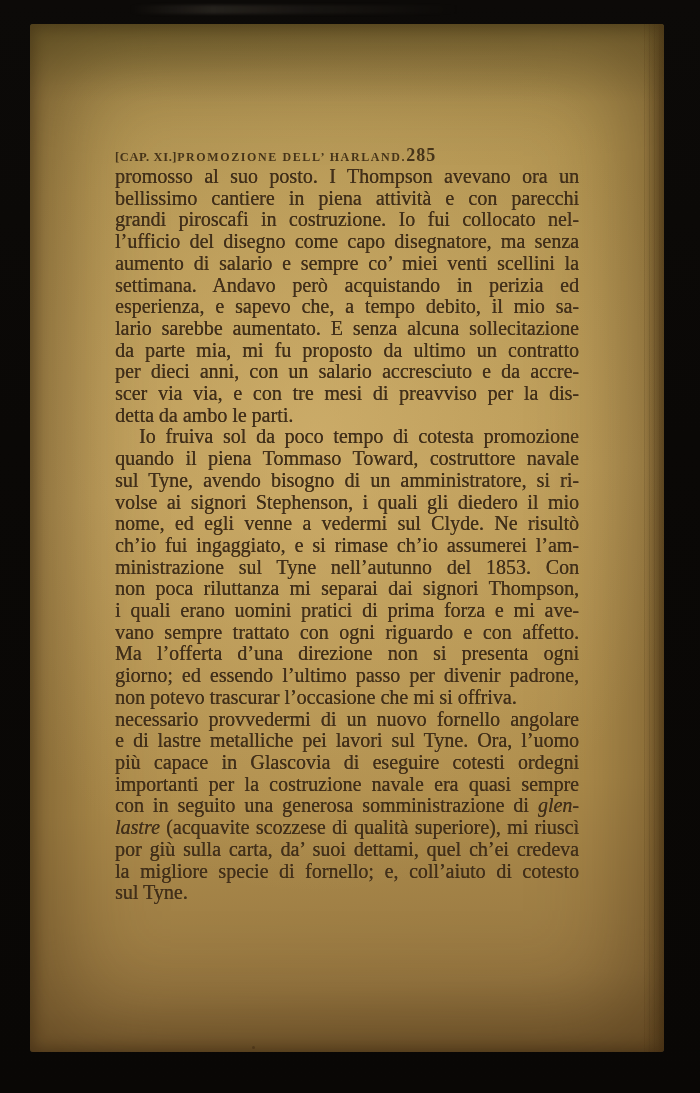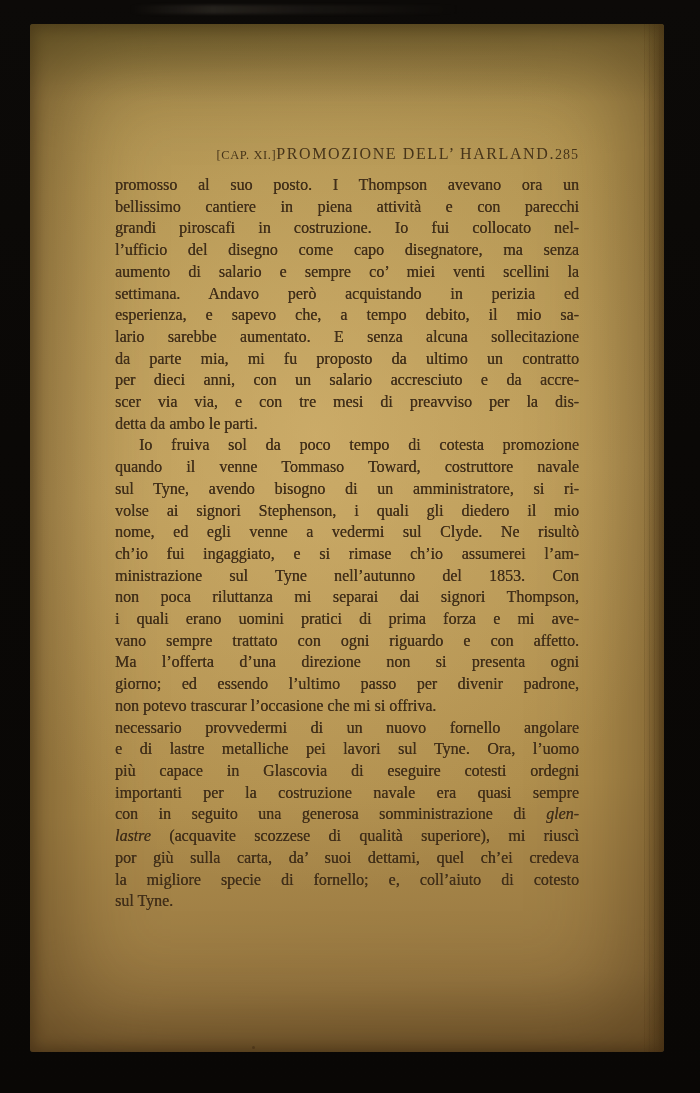--- a/index.html
+++ b/index.html
@@ -32,29 +32,29 @@
     content:""; position:absolute; right:0; top:0; bottom:0; width:20px; border-radius:0 3px 3px 0;
     background:
       repeating-linear-gradient(90deg, rgba(70,48,18,0.16) 0 1px, rgba(0,0,0,0) 1px 5px),
       linear-gradient(90deg, rgba(0,0,0,0), rgba(62,42,15,0.38));
   }
   .content {
     position:absolute; left:85px; top:121px; width:464px;
     color:#42301b;
   }
   .pheader {
-    display:flex; justify-content:flex-end; align-items:baseline;
+    display:flex; justify-content:flex-start; align-items:baseline;
     color:#463419;
+    font-weight:bold;
   }
   .pheader .chapter { font-size:12.5px; letter-spacing:0.6px; }
-  .pheader .title   { font-size:16px;   letter-spacing:1.6px; }
-  .pheader .pagenum { font-size:14px;   letter-spacing:1px; }
+  .pheader .title   { font-size:12px;   letter-spacing:1.6px; }
+  .pheader .pagenum { font-size:18px;   letter-spacing:1px; }
   .textblock {
-    margin-top:11px;
-    font-size:16px; line-height:21.7px;
+    font-size:20px; line-height:21.7px;
     text-align:justify;
     color:#412f1a;
     text-shadow:0.2px 0.2px 0.3px rgba(52,34,14,0.85);
   }
   .line { text-align:justify; }
   .line.just { text-align-last:justify; }
   .line.indent { text-indent:24px; }
   .line i { font-style:italic; }
   .stray-dot {
     position:absolute; left:252px; top:1046px; width:3px; height:3px;
@@ -83,21 +83,21 @@
           <div class="line just"><span>l’ufficio del disegno come capo disegnatore, ma senza</span></div>
           <div class="line just"><span>aumento di salario e sempre co’ miei venti scellini la</span></div>
           <div class="line just"><span>settimana. Andavo però acquistando in perizia ed</span></div>
           <div class="line just"><span>esperienza, e sapevo che, a tempo debito, il mio sa-</span></div>
           <div class="line just"><span>lario sarebbe aumentato. E senza alcuna sollecitazione</span></div>
           <div class="line just"><span>da parte mia, mi fu proposto da ultimo un contratto</span></div>
           <div class="line just"><span>per dieci anni, con un salario accresciuto e da accre-</span></div>
           <div class="line just"><span>scer via via, e con tre mesi di preavviso per la dis-</span></div>
           <div class="line"><span>detta da ambo le parti.</span></div>
           <div class="line just indent"><span>Io fruiva sol da poco tempo di cotesta promozione</span></div>
-          <div class="line just"><span>quando il venne Tommaso Toward, costruttore navale</span></div>
+          <div class="line just"><span>quando il piena Tommaso Toward, costruttore navale</span></div>
           <div class="line just"><span>sul Tyne, avendo bisogno di un amministratore, si ri-</span></div>
           <div class="line just"><span>volse ai signori Stephenson, i quali gli diedero il mio</span></div>
           <div class="line just"><span>nome, ed egli venne a vedermi sul Clyde. Ne risultò</span></div>
           <div class="line just"><span>ch’io fui ingaggiato, e si rimase ch’io assumerei l’am-</span></div>
           <div class="line just"><span>ministrazione sul Tyne nell’autunno del 1853. Con</span></div>
           <div class="line just"><span>non poca riluttanza mi separai dai signori Thompson,</span></div>
           <div class="line just"><span>i quali erano uomini pratici di prima forza e mi ave-</span></div>
           <div class="line just"><span>vano sempre trattato con ogni riguardo e con affetto.</span></div>
           <div class="line just"><span>Ma l’offerta d’una direzione non si presenta ogni</span></div>
           <div class="line just"><span>giorno; ed essendo l’ultimo passo per divenir padrone,</span></div>

